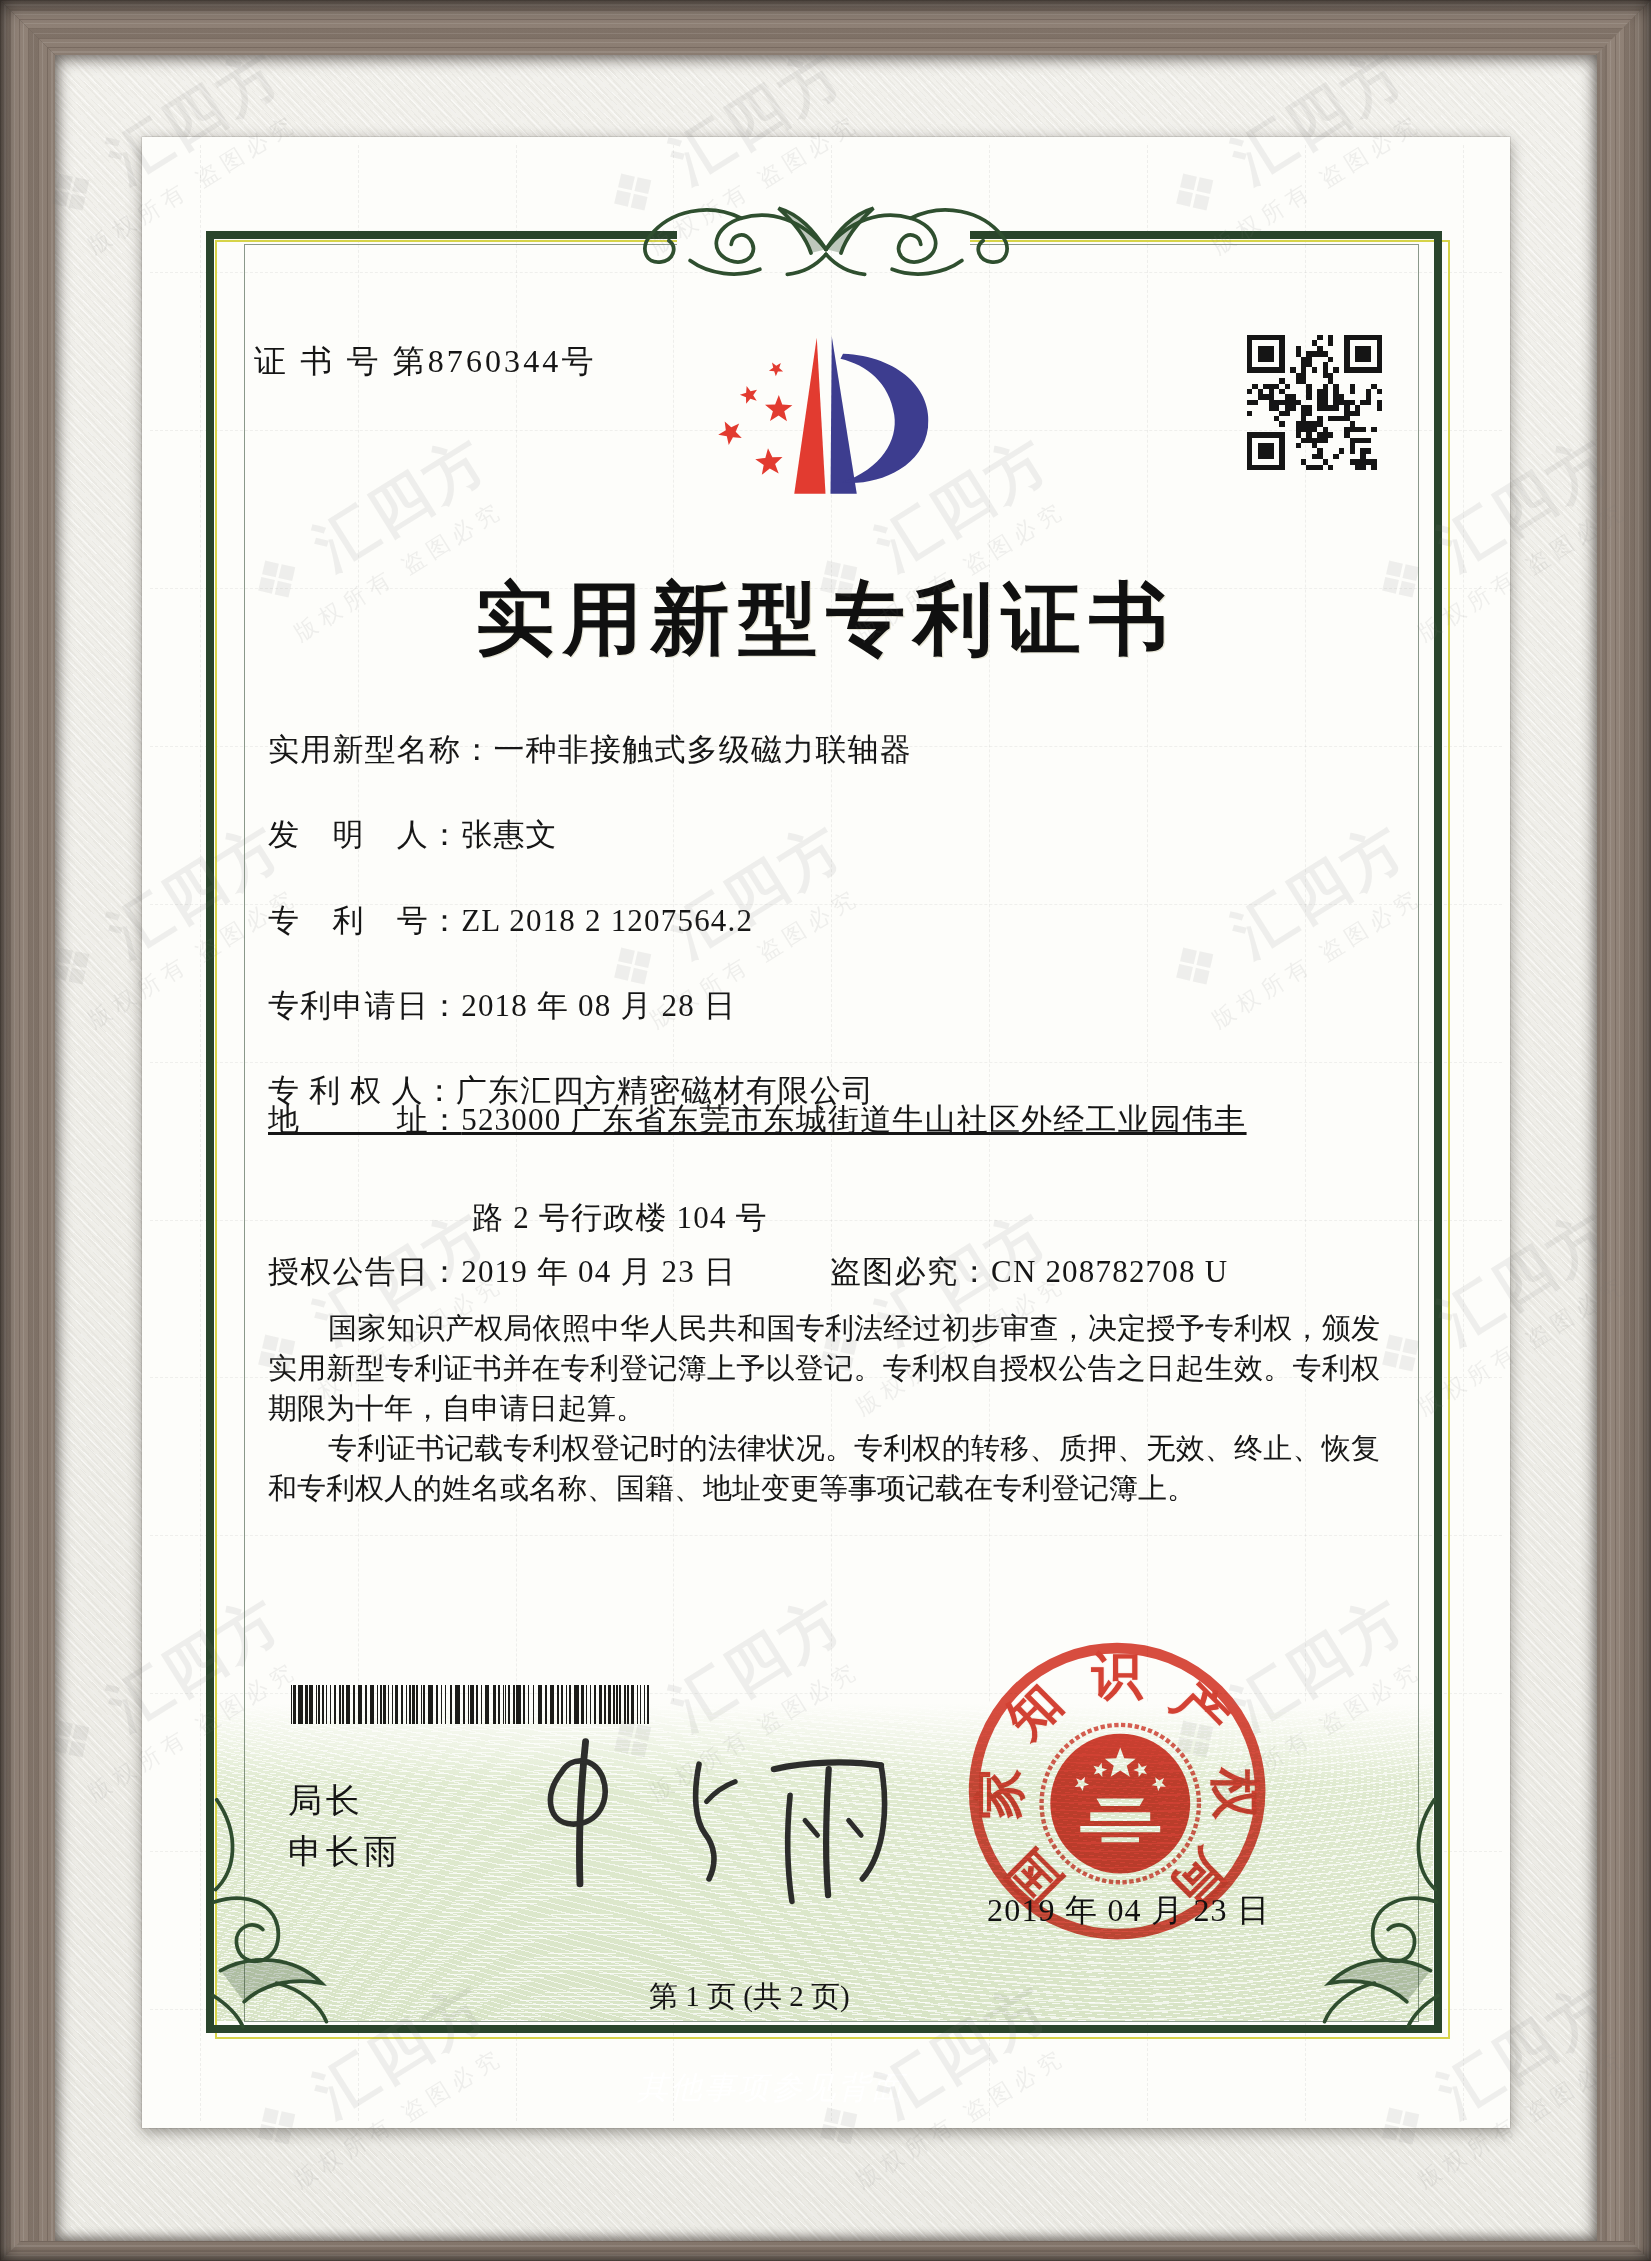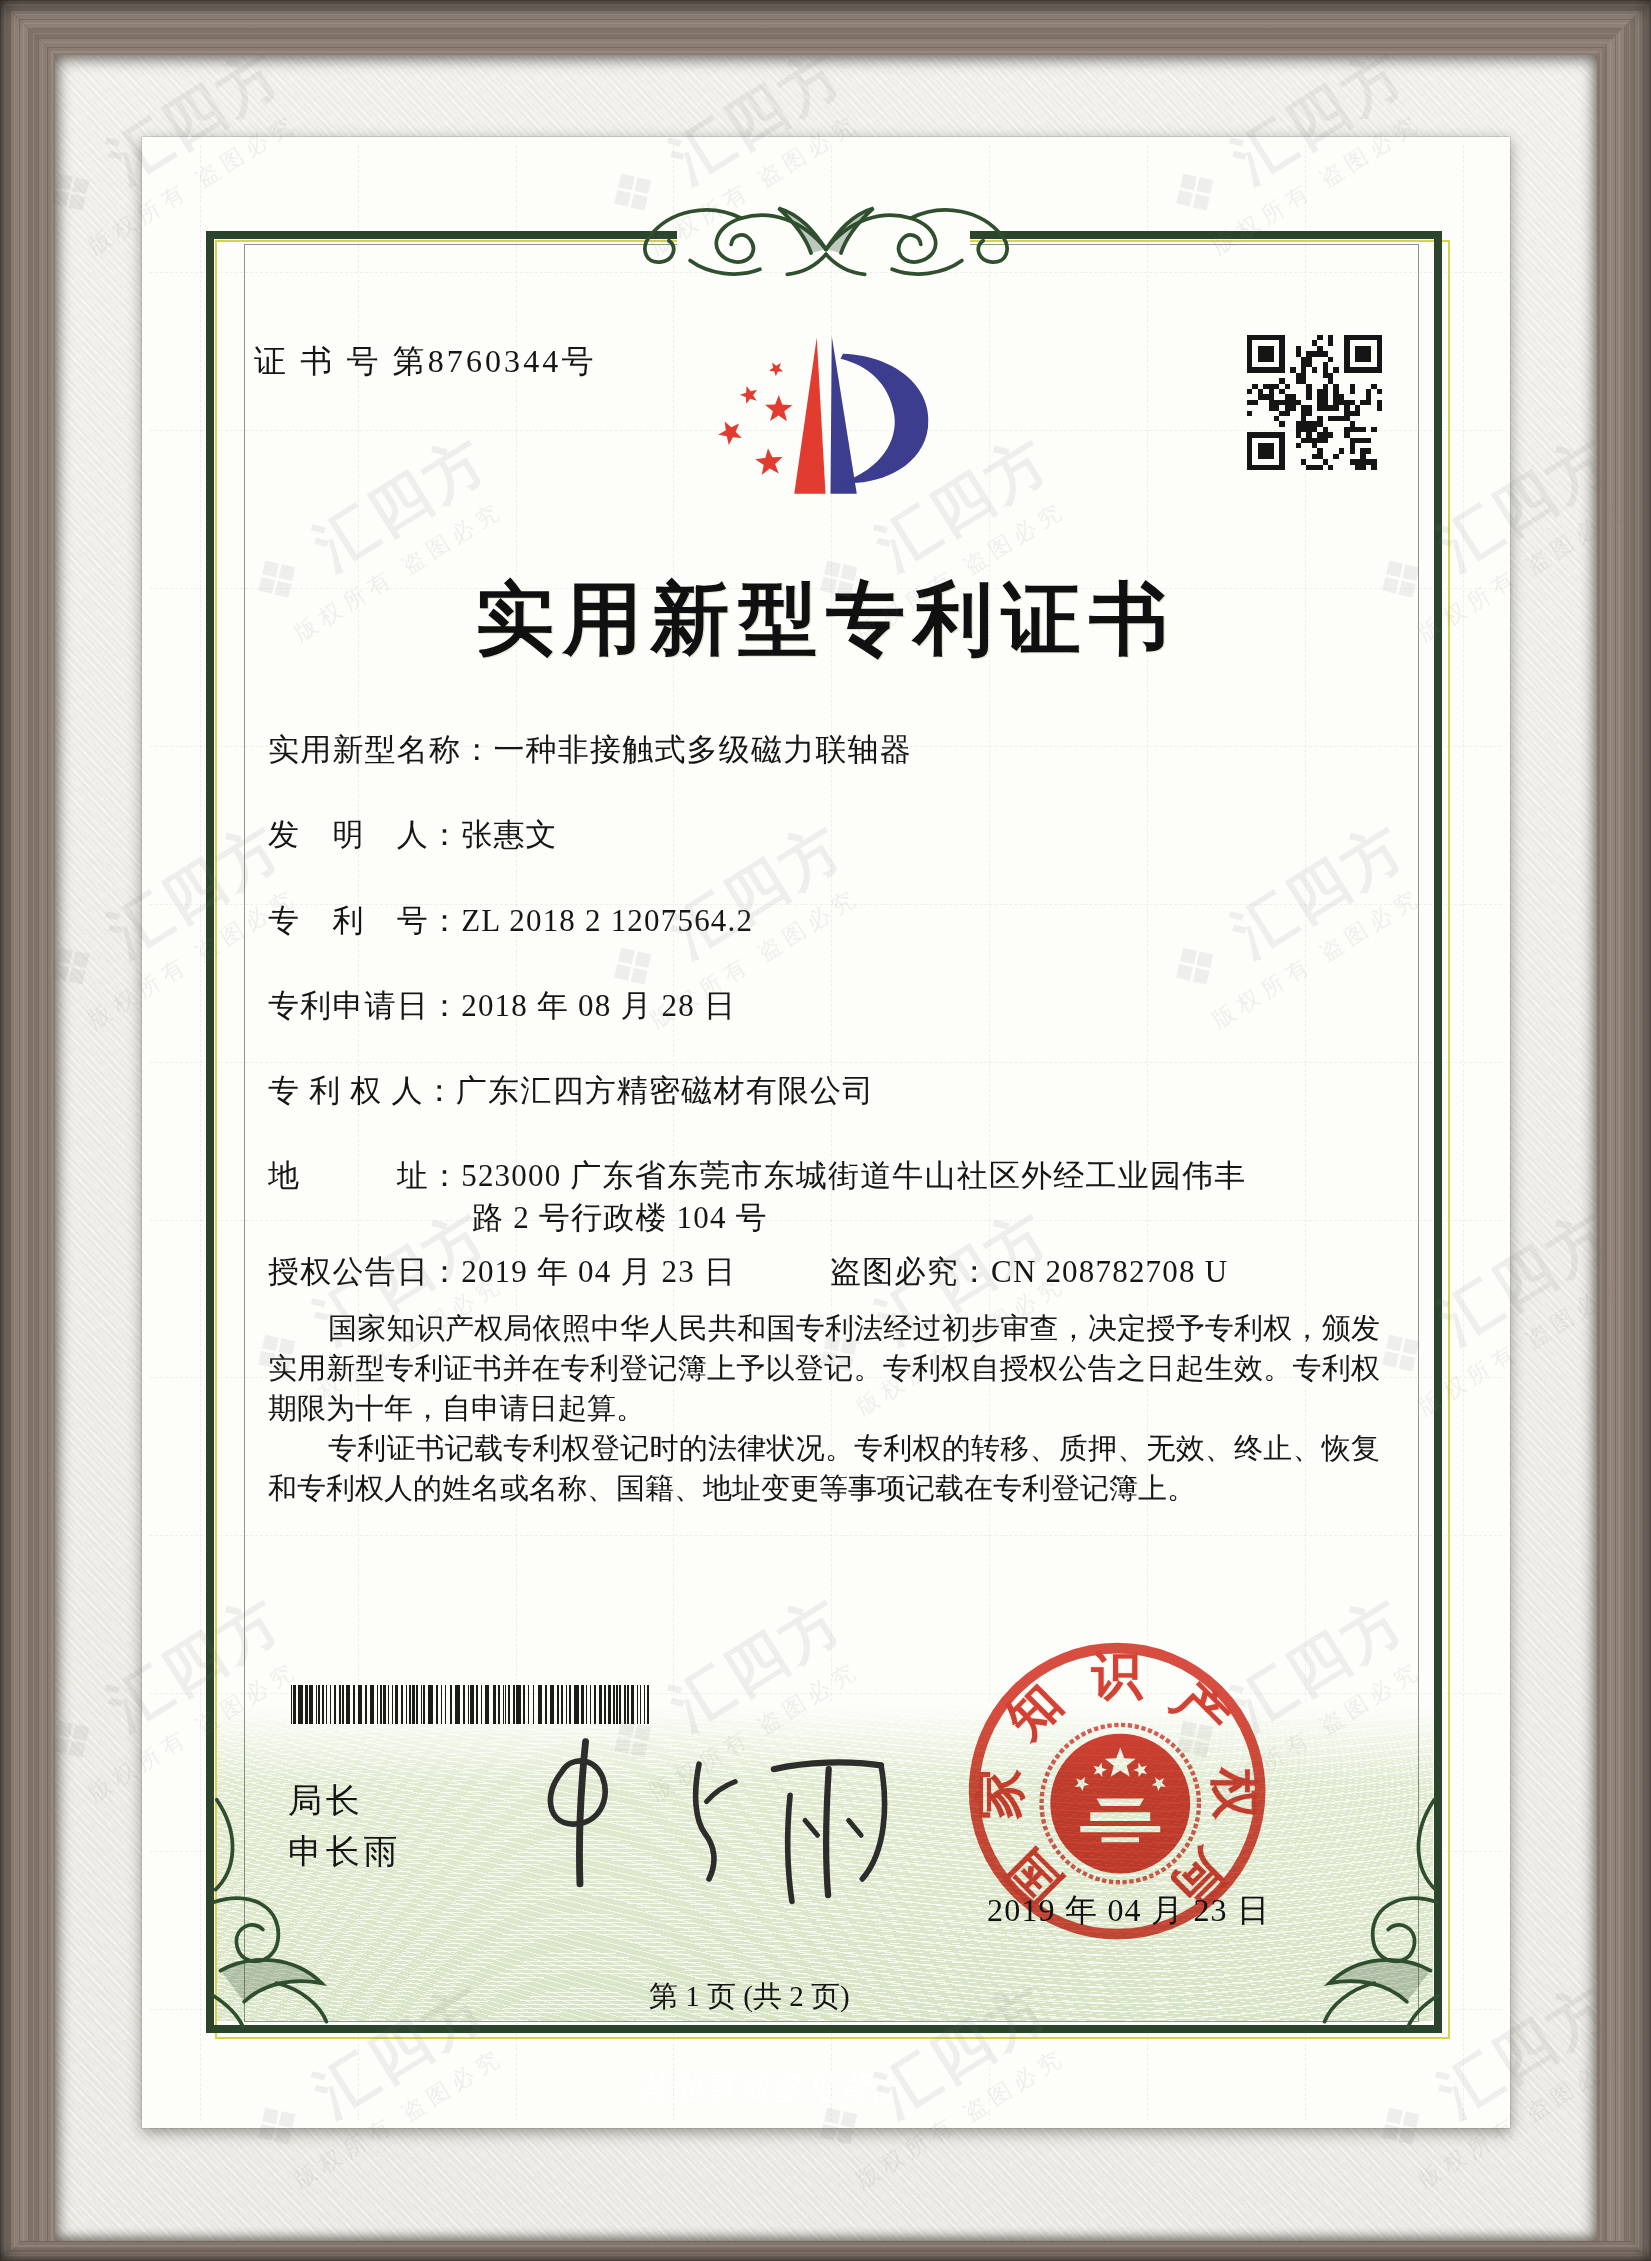--- a/index.html
+++ b/index.html
@@ -433,21 +433,21 @@
 </div>
 <div class="txt row" style="top:900px;">
   <span class="lbl">专　利　号：</span><span class="val">ZL 2018 2 1207564.2</span>
 </div>
 <div class="txt row" style="top:985px;">
   <span class="lbl">专利申请日：</span><span class="val">2018 年 08 月 28 日</span>
 </div>
 <div class="txt row" style="top:1070px;">
   <span class="lbl">专 利 权 人：</span><span class="val">广东汇四方精密磁材有限公司</span>
 </div>
-<div class="txt row" style="top:1155px;">
+<div class="txt row" style="top:1099px;text-decoration:underline;">
   <span class="lbl">地　　　址：</span><span class="val">523000 广东省东莞市东城街道牛山社区外经工业园伟丰</span>
 </div>
 <div class="txt row" id="addr2" style="top:1197px;">
   <span class="val">路 2 号行政楼 104 号</span>
 </div>
 <div class="txt row" style="top:1251px;">
   <span class="lbl">授权公告日：</span><span class="val">2019 年 04 月 23 日</span>
   <span class="col2">
     <span class="lbl">盗图必究：</span><span class="val">CN 208782708 U</span>
   </span>

